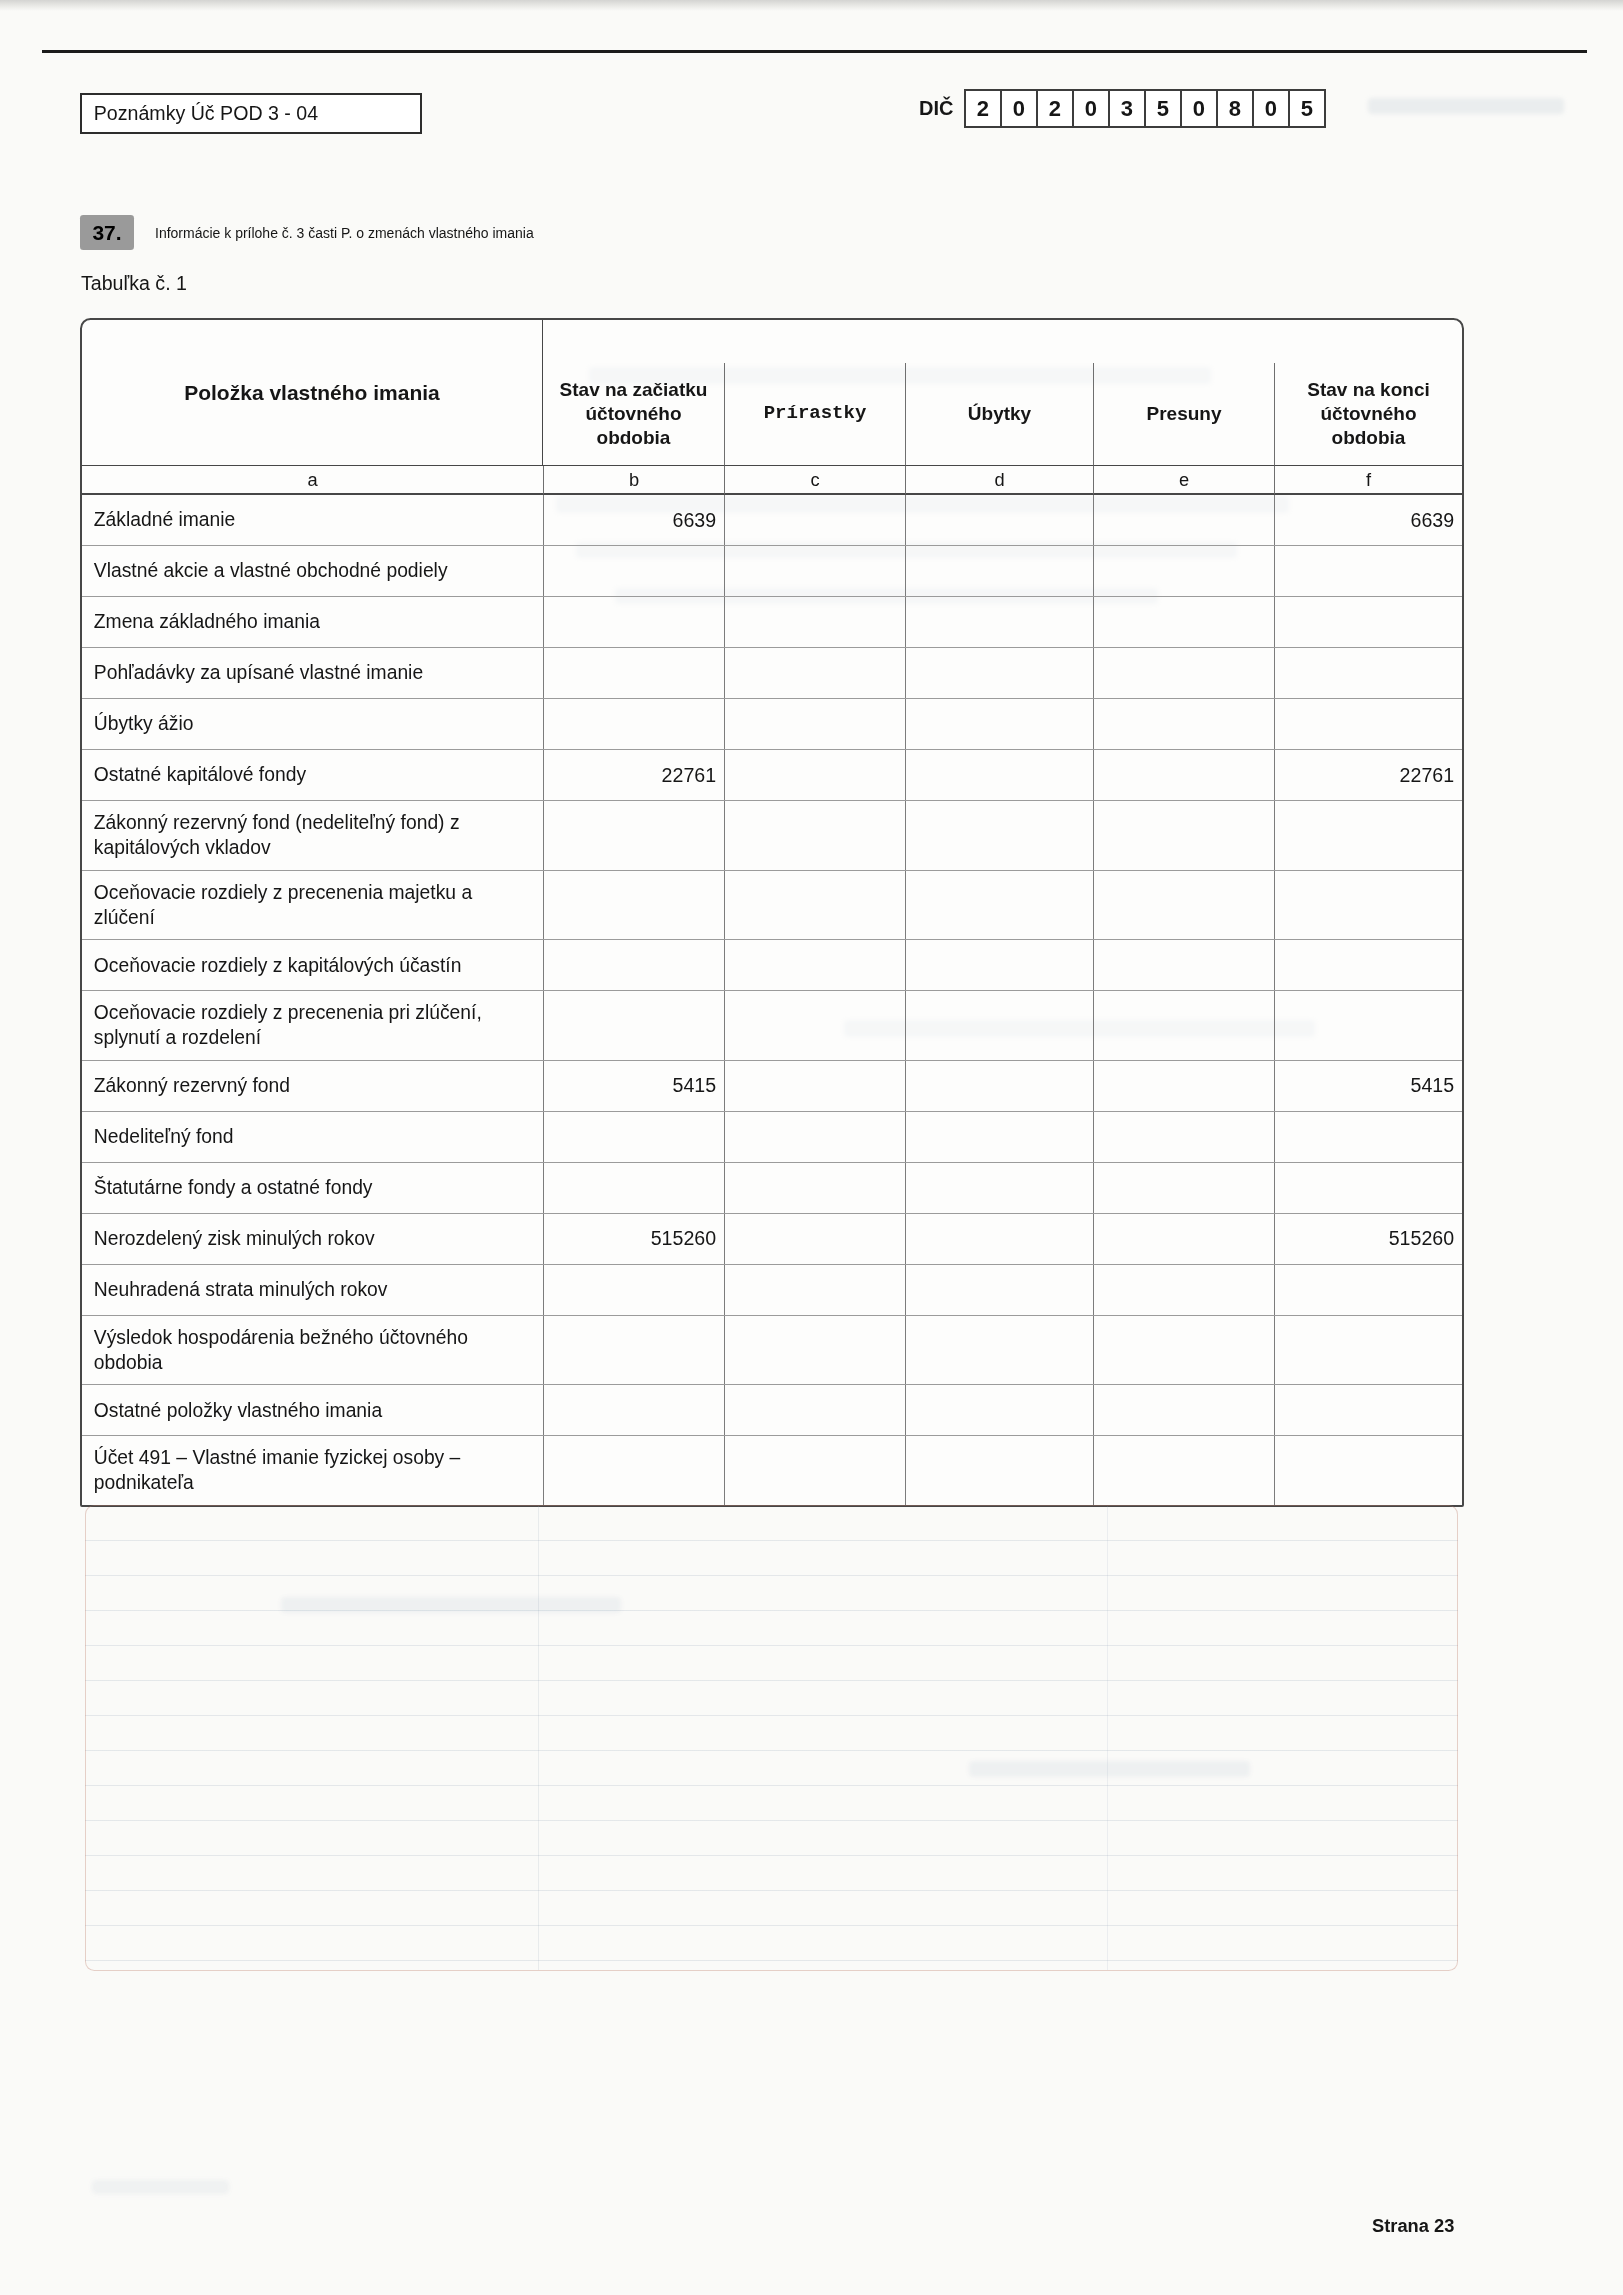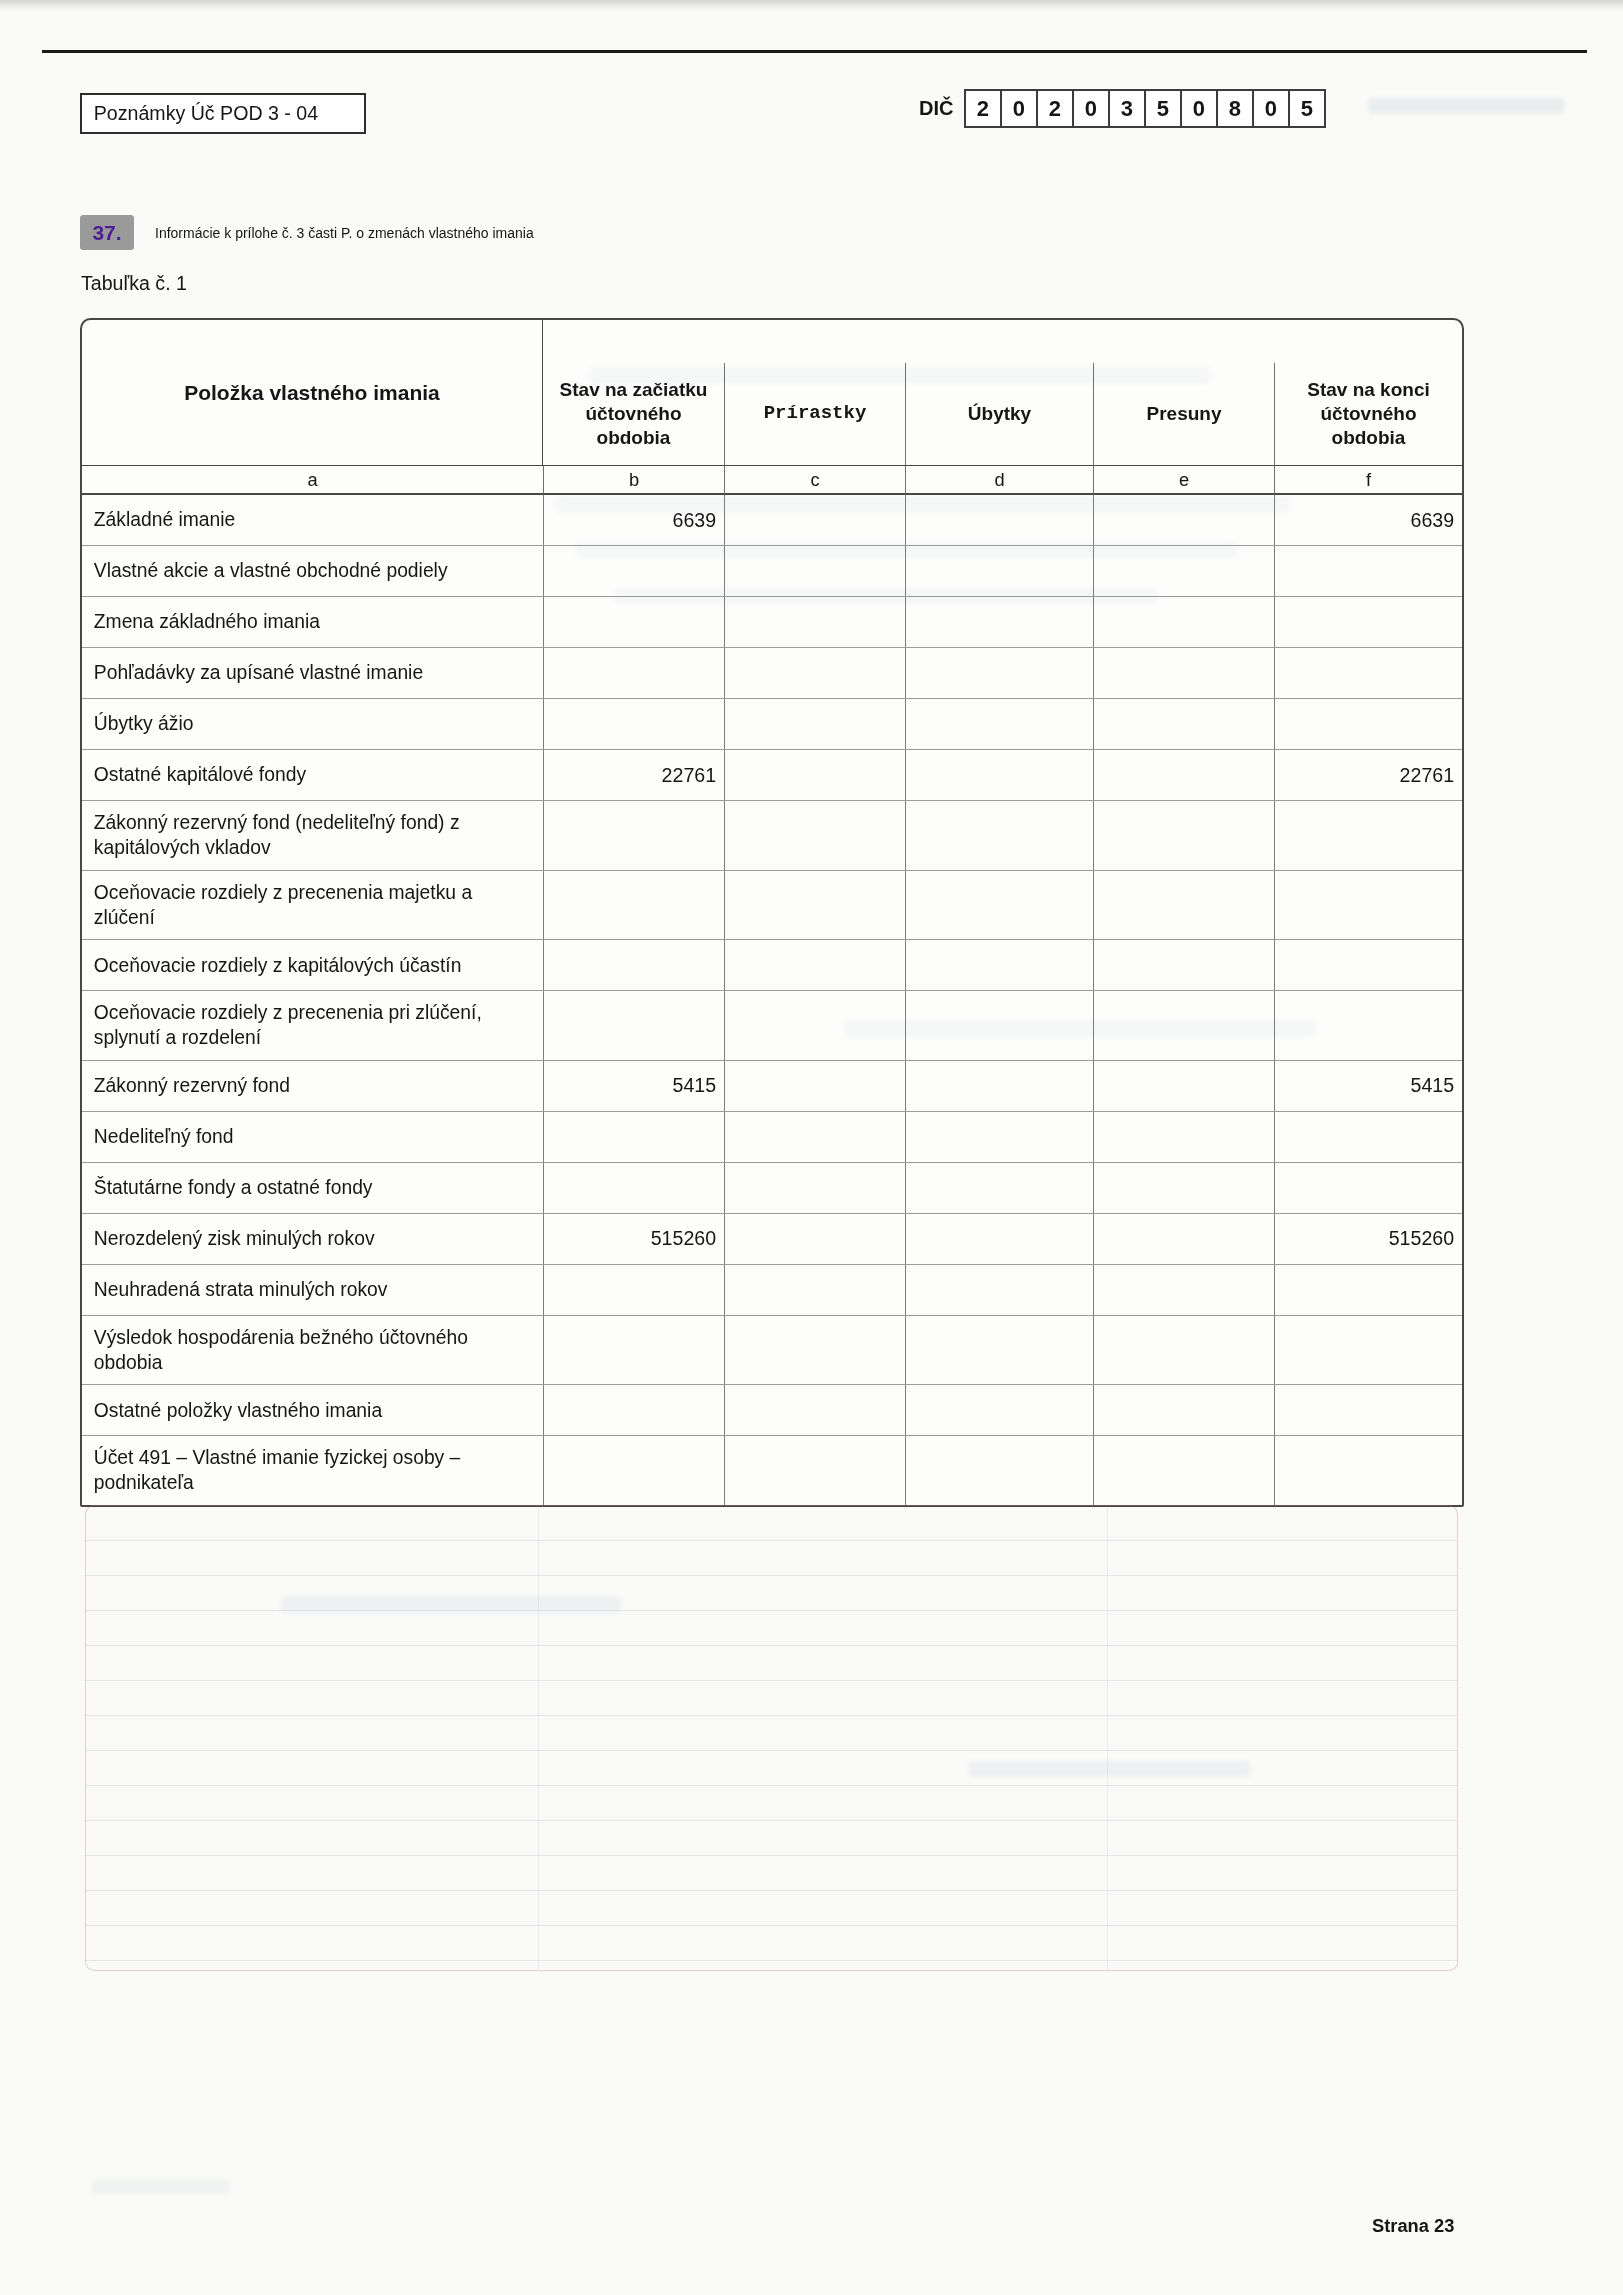--- a/index.html
+++ b/index.html
@@ -18,21 +18,21 @@
     background: linear-gradient(180deg, #d4d4d2 0%, #ecece9 60%, rgba(0,0,0,0) 100%);
   }
 
   .top-rule {
     position: absolute; left: 42px; top: 50px;
     width: 1545px; height: 3.3px; background: #1b1b1b;
   }
 
   .form-code-box {
     position: absolute; left: 80px; top: 93px;
-    width: 286px; height: 41px;
+    width: 342px; height: 41px;
     border: 2px solid #2d2d2d; background: #ffffff;
     display: flex; align-items: center;
     padding-left: 11.8px; box-sizing: border-box;
     font-size: 19.6px;
   }
 
   .dic-area {
     position: absolute; left: 919px; top: 89px;
     display: flex; align-items: center;
   }
@@ -46,21 +46,21 @@
     font-size: 22px; font-weight: 600;
   }
   .dic-box:first-child { margin-left: 0; }
 
   .section-header {
     position: absolute; left: 80px; top: 215px;
     display: flex; align-items: center;
   }
   .section-number {
     width: 54px; height: 35px;
-    background: #9a9a9a; color: #4c1d95;
+    background: #9a9a9a; color: #000000;
     font-weight: bold; font-size: 21px;
     display: flex; align-items: center; justify-content: center;
     border-radius: 3.3px;
   }
   .section-title { margin-left: 21px; font-size: 14px; font-weight: normal; }
 
   .table-caption {
     position: absolute; left: 81px; top: 272px;
     font-size: 19.6px;
   }

